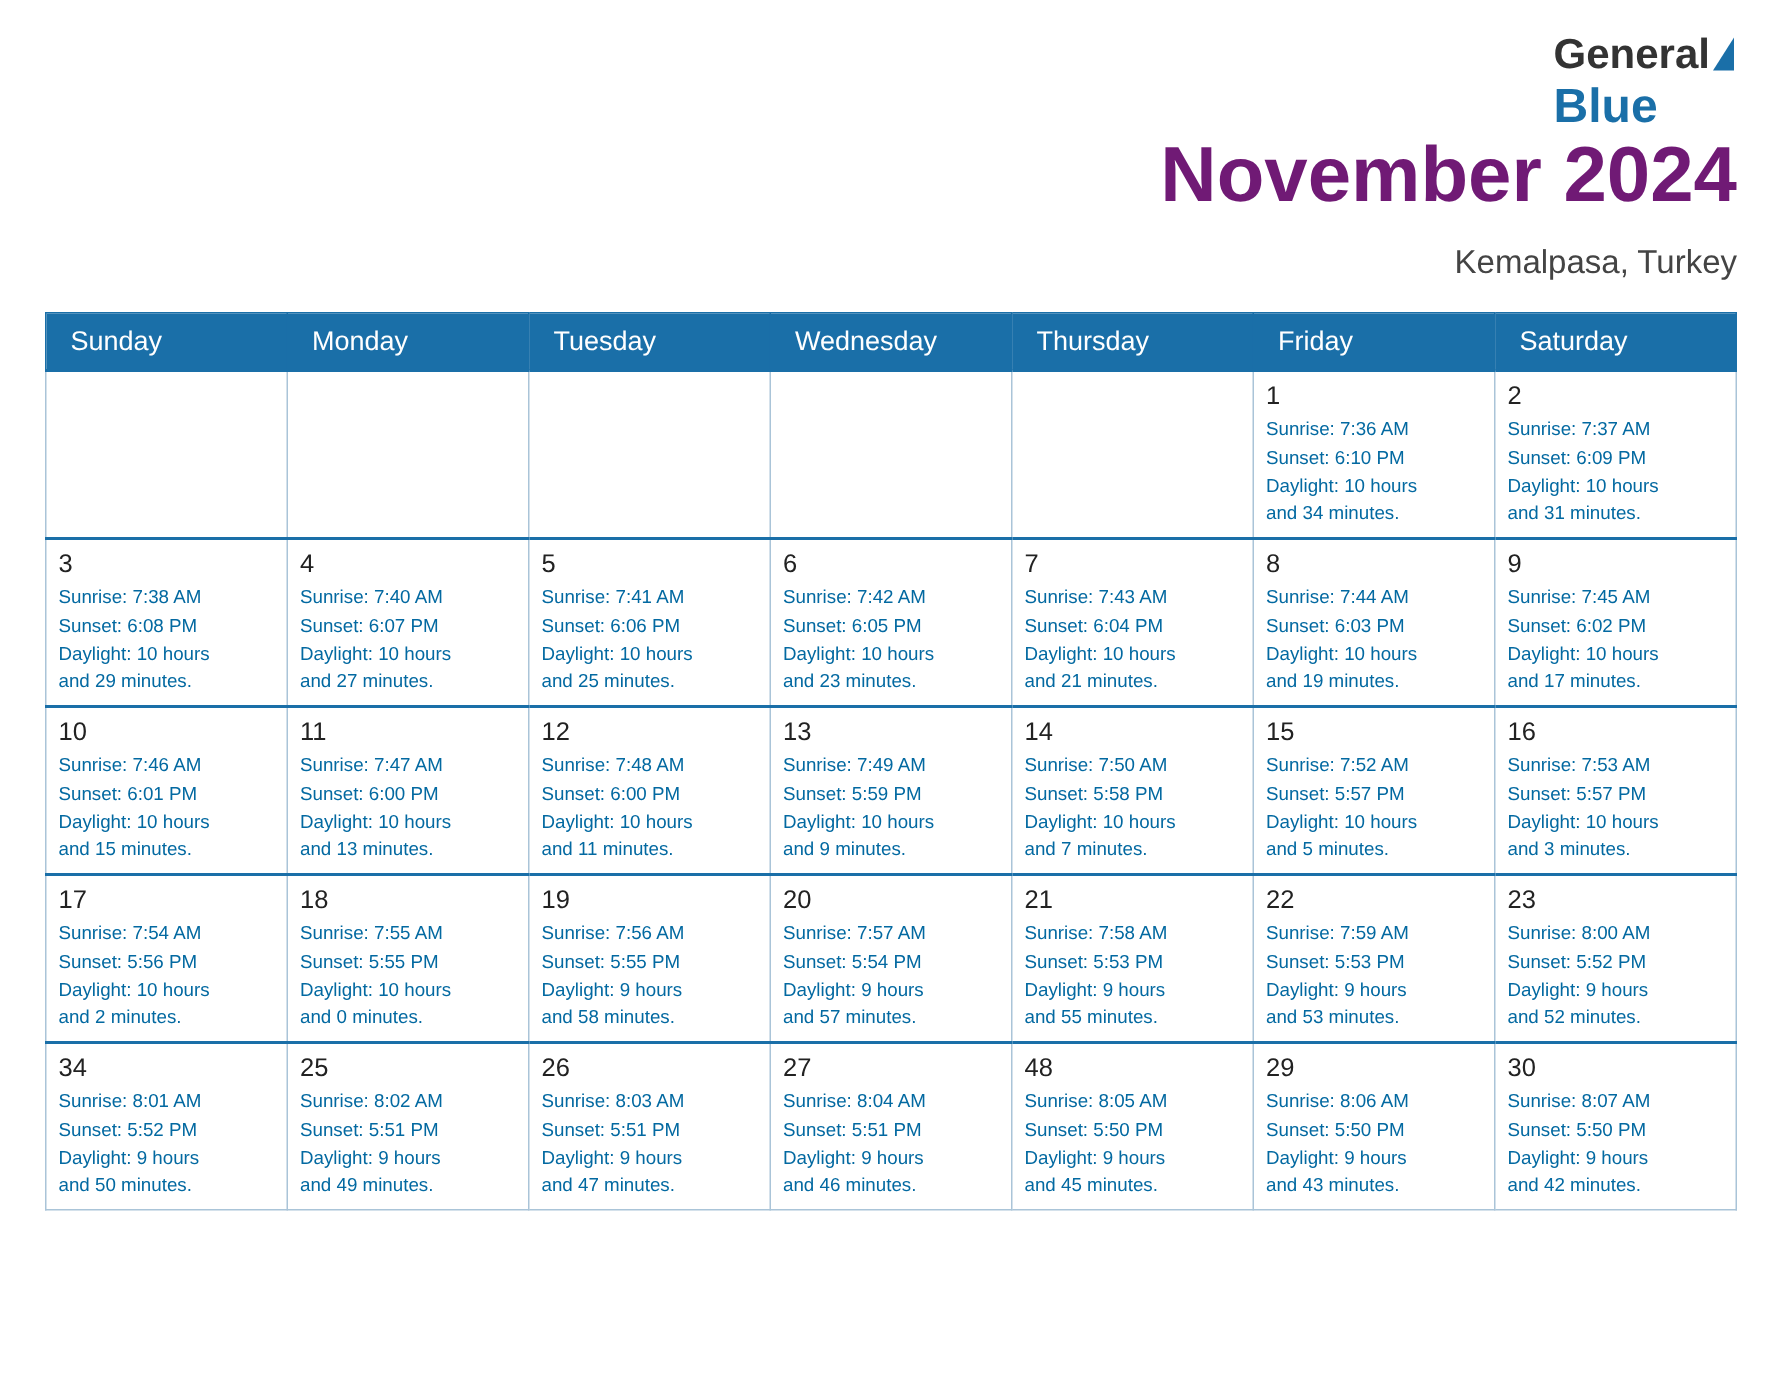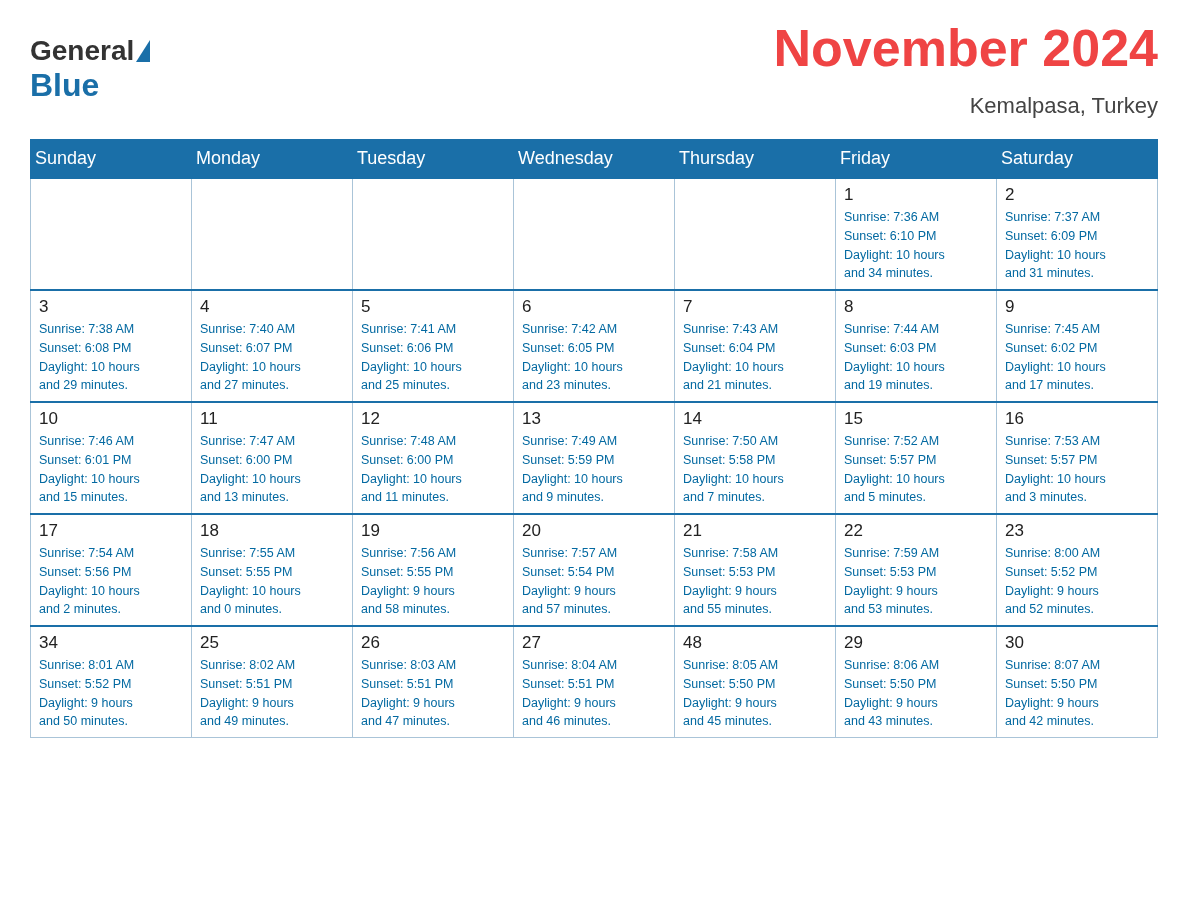--- a/index.html
+++ b/index.html
@@ -6,22 +6,23 @@
     body {
       font-family: Arial, sans-serif;
       background: #fff;
       width: 1188px;
       min-height: 918px;
       padding: 20px 30px;
     }
     .header {
       display: flex;
       justify-content: space-between;
-      align-items: center;
+      align-items: flex-end;
       margin-bottom: 20px;
+      flex-direction: column;
     }
     .logo {
       display: flex;
       flex-direction: column;
       align-items: flex-start;
     }
     .logo-text {
       display: flex;
       align-items: center;
       font-size: 28px;
@@ -42,39 +43,39 @@
       color: #1a6fa8;
       font-size: 32px;
       font-weight: bold;
     }
     .title-area {
       text-align: right;
     }
     .month-title {
       font-size: 52px;
       font-weight: bold;
-      color: #ef4444;
+      color: #701a75;
       line-height: 1.1;
     }
     .location {
       font-size: 22px;
       color: #444;
       margin-top: 16px;
     }
     .calendar {
       width: 100%;
       border-collapse: collapse;
       border: 1.5px solid #1a6fa8;
     }
     .calendar th {
       background-color: #1a6fa8;
       color: #fff;
       font-size: 18px;
       font-weight: normal;
-      padding: 8px 4px;
+      padding: 8px 16px;
       text-align: left;
       border: 1px solid #1a6fa8;
     }
     .calendar td {
       width: 14.28%;
       vertical-align: top;
       padding: 6px 8px;
       border: 1px solid #aac4d8;
       min-height: 95px;
       height: 110px;

